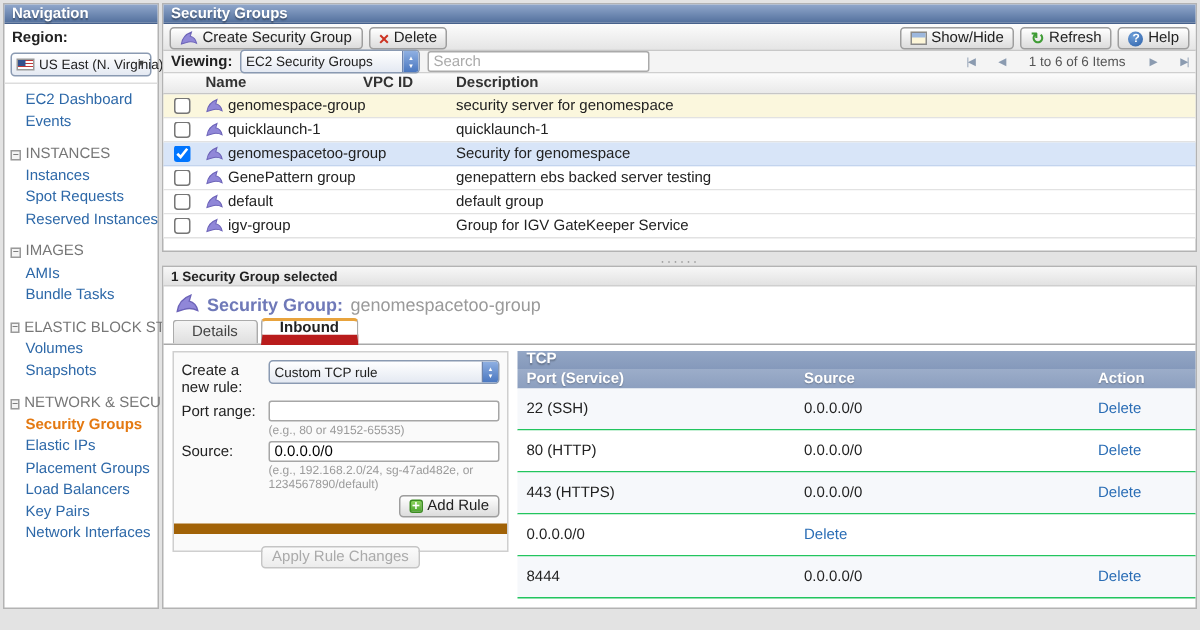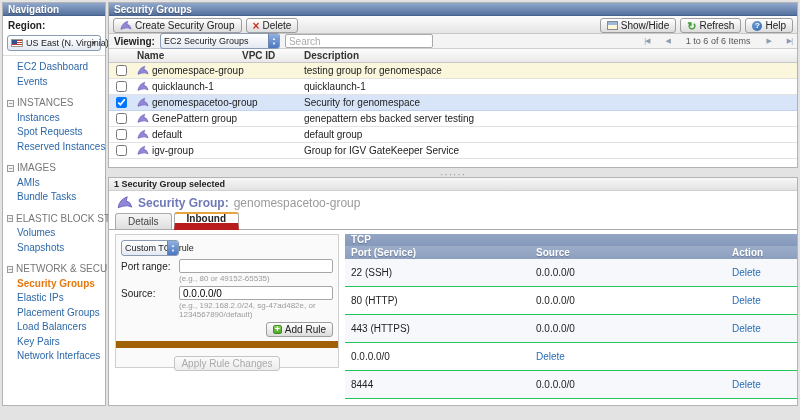--- a/index.html
+++ b/index.html
@@ -208,21 +208,21 @@
       <span class="c-check">
           <input type="checkbox" style="">
         </span>
       <span class="c-name">
           <svg class="sgicon" viewBox="0 0 14 13">
             <path d="M1 11 Q2 4 9 1.5 L8 5 Q12 6 13 10.5 Q9 8.5 5 9.8 Q3 10.4 1 11 Z" fill="#9087d8" stroke="#6c63b8" stroke-width="0.8"></path>
           </svg>
           <span>genomespace-group</span>
         </span>
       <span class="c-vpc"></span>
-      <span class="c-desc">testing group for genomespace</span>
+      <span class="c-desc">security server for genomespace</span>
     </div>
     <div class="trow">
       <span class="c-check">
           <input type="checkbox" style="">
         </span>
       <span class="c-name">
           <svg class="sgicon" viewBox="0 0 14 13">
             <path d="M1 11 Q2 4 9 1.5 L8 5 Q12 6 13 10.5 Q9 8.5 5 9.8 Q3 10.4 1 11 Z" fill="#9087d8" stroke="#6c63b8" stroke-width="0.8"></path>
           </svg>
           <span>quicklaunch-1</span>
@@ -297,20 +297,21 @@
     </div>
     <div class="tabs">
       <div class="tab">Details</div>
       <div class="tab active">Inbound</div>
     </div>
 
     <div class="tabbody">
 
       <div class="rule-form">
         <div class="frow">
+          <span class="flbl">Create a new rule:</span>
           <div class="fakeselect rule-sel">
             <span>Custom TCP rule</span>
             <span class="stepper"></span>
           </div>
         </div>
         <div class="frow">
           <span class="flbl">Port range:</span>
           <div>
             <input class="fin" value="" style="">
             <div class="hint">(e.g., 80 or 49152-65535)</div>

